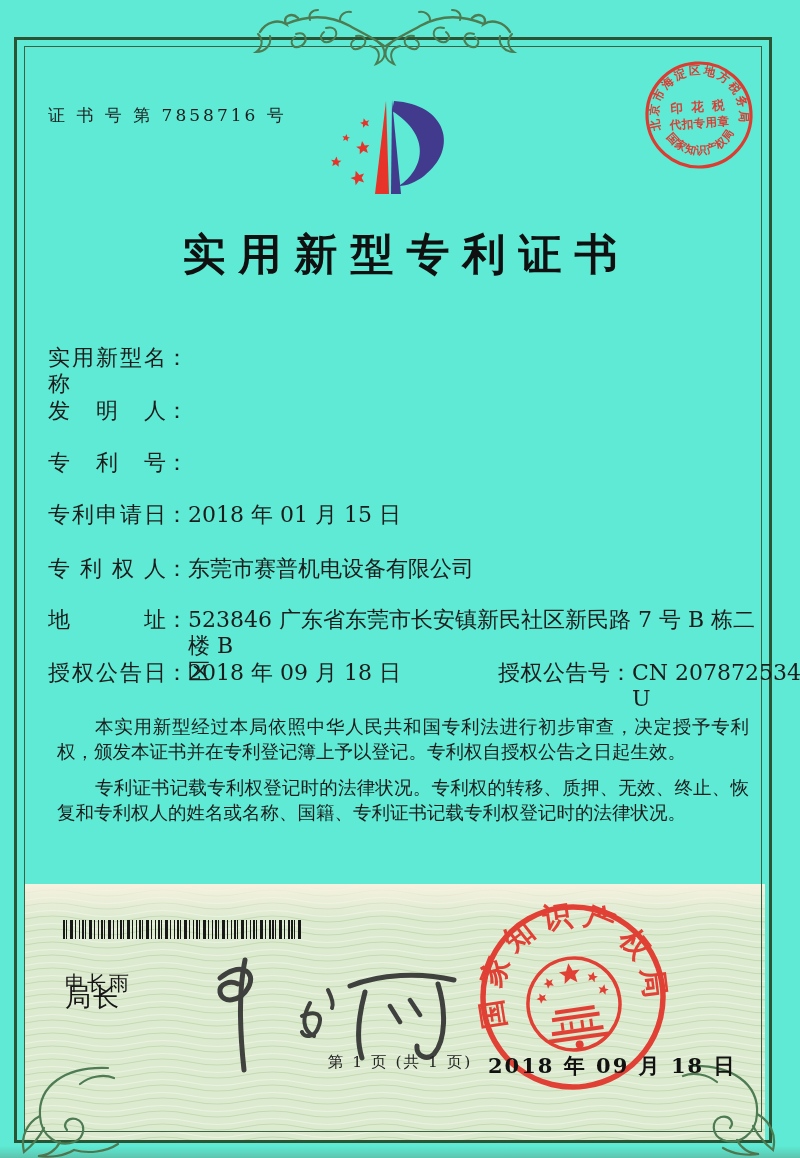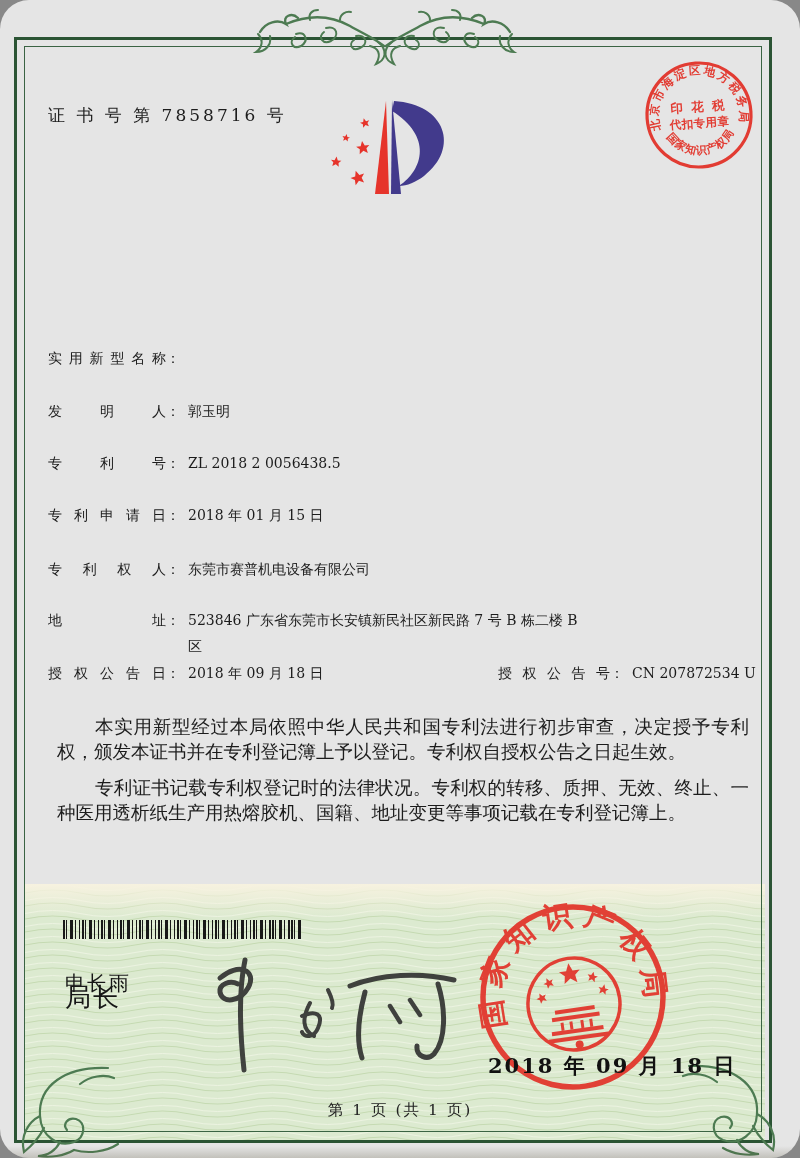--- a/index.html
+++ b/index.html
@@ -1,37 +1,36 @@
 <!DOCTYPE html>
 <html><head>
 <meta charset="utf-8">
 <style>
   html,body{margin:0;padding:0;background:#888;}
   .page{
     position:relative;width:800px;height:1158px;margin:0 auto;
-    background:#e5e5e5;overflow:hidden;color:#222;
+    background:#5eead4;overflow:hidden;color:#222;
     font-family:"DejaVu Serif","Liberation Serif",serif;
-    border-radius:29px;
   }
   
   .band{position:absolute;left:25px;top:884px;width:740px;height:256px;}
   .band-fade{position:absolute;left:25px;top:884px;width:740px;height:34px;
     background:linear-gradient(#f7f2e0,rgba(247,242,224,0));}
   
   .frame-outer{position:absolute;left:14px;top:37px;width:752px;height:1100px;
     border:3px solid #2b5434;pointer-events:none;}
   .frame-inner{position:absolute;left:24px;top:46px;width:736px;height:1084px;
     border:1px solid #3a6343;pointer-events:none;}
   .cert-no{position:absolute;left:48px;top:104px;font-size:17px;letter-spacing:3px;color:#1d1d1d;}
   .logo{position:absolute;left:308px;top:98px;width:184px;height:118px;}
   .title{position:absolute;left:0;right:0;top:226px;text-align:center;
     font-size:43px;font-weight:bold;letter-spacing:13px;text-indent:13px;color:#101010;}
   
   .frow{position:absolute;left:48px;width:712px;display:flex;align-items:flex-start;
-    font-size:14px;line-height:26px;color:#1c1c1c;}
+    font-size:22px;line-height:26px;color:#1c1c1c;}
   .flabel{flex:none;width:118px;text-align:justify;text-align-last:justify;}
   .fcolon{flex:none;width:22px;}
   .fvalue{flex:1;}
   .fvalue .l2{display:block;}
   .grant-group2{position:absolute;left:450px;top:0;display:flex;width:310px;}
   .grant-group2 .flabel{width:112px;}
   
   .body-text{position:absolute;left:46px;top:703px;width:714px;
     font-size:18.5px;line-height:25px;text-align:justify;color:#1c1c1c;}
   .body-text p{margin:11px;text-indent:38px;}
@@ -45,21 +44,21 @@
       #181818 16px 17.5px,rgba(0,0,0,0) 17.5px 19px);}
   .signer-title{position:absolute;left:65px;top:980px;font-size:26px;letter-spacing:2px;color:#161616;font-family:Liberation Mono, monospace;}
   .signer-name{position:absolute;left:65px;top:970px;font-size:20px;letter-spacing:2px;color:#161616;}
   .signature{position:absolute;left:190px;top:948px;width:290px;height:130px;}
   .tax-stamp{position:absolute;left:639px;top:55px;width:120px;height:120px;
     opacity:.95;transform:rotate(-4deg);}
   .cnipa-seal{position:absolute;left:474px;top:898px;width:198px;height:198px;
     opacity:.93;transform:rotate(-8deg);}
   .seal-date{position:absolute;left:488px;top:1052px;font-size:21px;letter-spacing:2px;
     color:#111;font-weight:bold;}
-  .footer{position:absolute;left:0;right:0;top:1100px;text-align:center;
+  .footer{position:absolute;left:0;right:0;top:1052px;text-align:center;
     font-size:15.5px;letter-spacing:2px;color:#222;}
   .edge-shadow{position:absolute;left:0;right:0;top:1146px;height:12px;
     background:linear-gradient(rgba(0,0,0,0),rgba(90,85,60,.25));}
   .ornament{position:absolute;pointer-events:none;}
 </style>
 </head>
 <body>
 
 <div class="page">
 
@@ -130,34 +129,33 @@
     <path d="M78,3 L81,96 L67,96 Z" fill="#e6342b"></path>
     <path d="M84,2 L93,96 L83,96 Z" fill="#423a8c"></path>
     <path d="M86,3 C138,6 152,50 116,78 C108,84 99,88 91,88 C116,71 124,38 84,13 Z" fill="#423a8c"></path>
     <use href="#st" transform="translate(57,25) scale(5) rotate(-15)" fill="#e6342b"></use>
     <use href="#st" transform="translate(38,40) scale(4) rotate(10)" fill="#e6342b"></use>
     <use href="#st" transform="translate(55,50) scale(7) rotate(-8)" fill="#e6342b"></use>
     <use href="#st" transform="translate(28,64) scale(5.5) rotate(6)" fill="#e6342b"></use>
     <use href="#st" transform="translate(50,80) scale(7.5) rotate(-18)" fill="#e6342b"></use>
   </svg>
 
+  <div class="title">实用新型专利证书</div>
 
   <div class="frow" style="top:345px">
     <span class="flabel">实用新型名称</span>
     <span class="fcolon">：</span>
   </div>
   <div class="frow" style="top:398px">
     <span class="flabel">发明人</span>
     <span class="fcolon">：</span>
-    <span class="fvalue">郭玉明</span>
   </div>
   <div class="frow" style="top:450px">
     <span class="flabel">专利号</span>
     <span class="fcolon">：</span>
-    <span class="fvalue">ZL 2018 2 0056438.5</span>
   </div>
   <div class="frow" style="top:502px">
     <span class="flabel">专利申请日</span>
     <span class="fcolon">：</span>
     <span class="fvalue">2018 年 01 月 15 日</span>
   </div>
   <div class="frow" style="top:556px">
     <span class="flabel">专利权人</span>
     <span class="fcolon">：</span>
     <span class="fvalue">东莞市赛普机电设备有限公司</span>
@@ -177,21 +175,21 @@
     <span>2018 年 09 月 18 日</span>
     <span class="grant-group2">
       <span class="flabel">授权公告号</span>
       <span class="fcolon">：</span>
       <span>CN 207872534 U</span>
     </span>
   </div>
 
   <div class="body-text">
     <p>本实用新型经过本局依照中华人民共和国专利法进行初步审查，决定授予专利权，颁发本证书并在专利登记簿上予以登记。专利权自授权公告之日起生效。</p>
-    <p>专利证书记载专利权登记时的法律状况。专利权的转移、质押、无效、终止、一种医用透析纸生产用热熔胶机、国籍、地址变更等事项记载在专利登记簿上。</p>
+    <p>专利证书记载专利权登记时的法律状况。专利权的转移、质押、无效、终止、恢复和专利权人的姓名或名称、国籍、专利证书记载专利权登记时的法律状况。</p>
   </div>
 
   <div class="barcode"></div>
 
   <div class="signer-title">局长</div>
   <div class="signer-name">申长雨</div>
 
   <svg class="signature" viewBox="0 0 290 130">
     <g fill="none" stroke="#2a2a2a" stroke-width="5" stroke-linecap="round" opacity=".88">
       <path d="M55,12 C48,45 50,85 54,122"></path>

